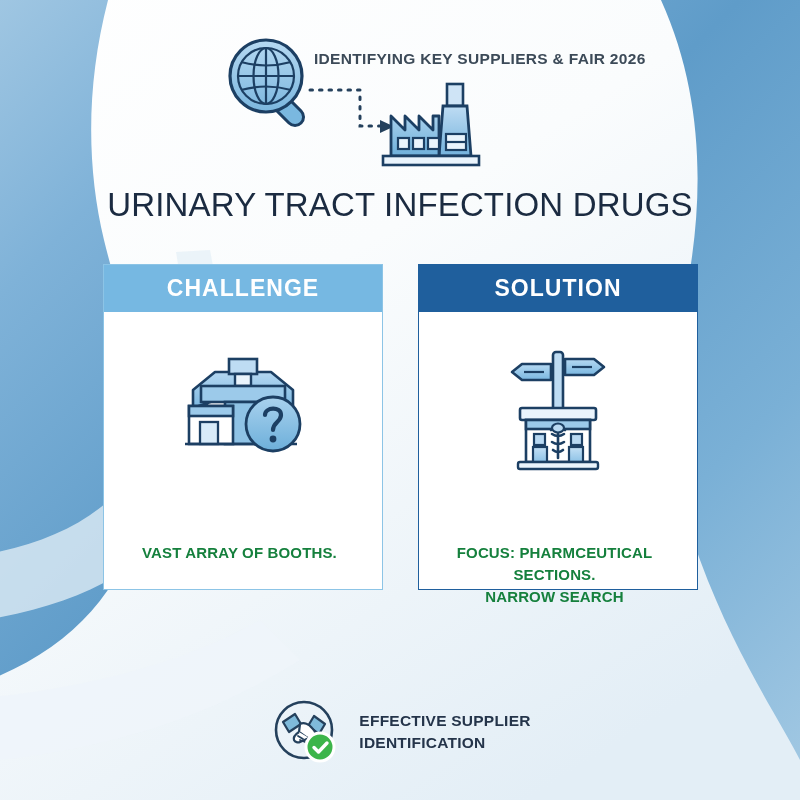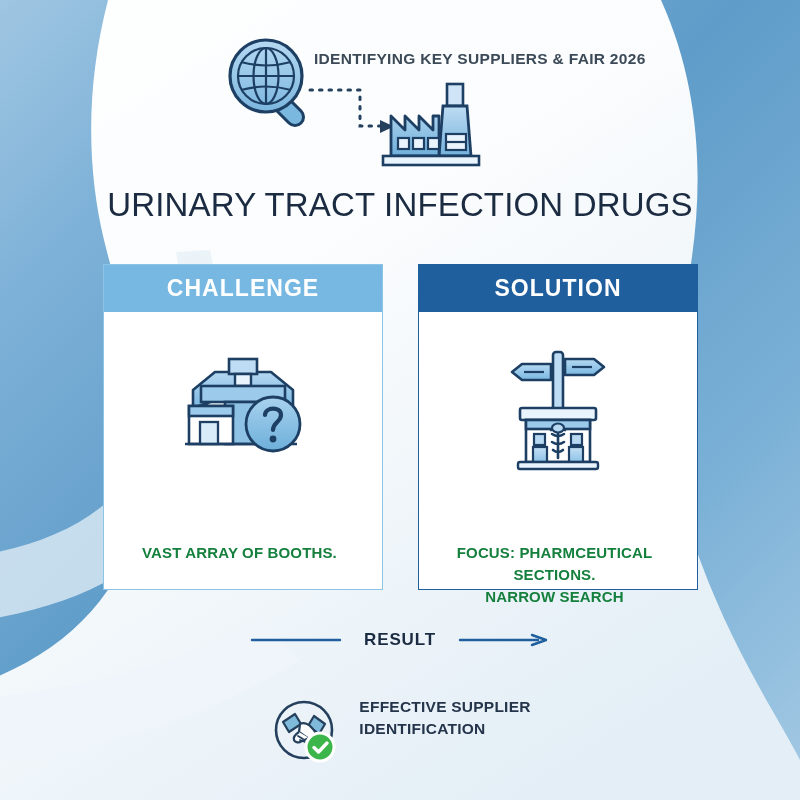--- a/index.html
+++ b/index.html
@@ -136,20 +136,21 @@
     color: #1b2b41;
   }
 
   
   .outcome {
     position: absolute;
     left: 0;
     top: 696px;
     width: 800px;
     display: flex;
+    align-items: center;
     justify-content: center;
     gap: 16px;
   }
   .outcome-text {
     font-size: 15.5px;
     font-weight: 700;
     line-height: 1.42;
     letter-spacing: 0.015em;
     color: #24344a;
   }
@@ -334,30 +335,20 @@
           <rect x="24" y="116" width="80" height="7" rx="2" fill="#eaf4fc" stroke="#1c3f63" stroke-width="2.4"></rect>
         </svg>
       </div>
       <div class="card-text">
         <div>FOCUS: PHARMCEUTICAL SECTIONS.</div>
         <div>NARROW SEARCH</div>
       </div>
     </div>
   </div>
 
-  <div class="result-row">
-    <svg width="92" height="12" viewBox="0 0 92 12" aria-hidden="true">
-      <line x1="2" y1="6" x2="90" y2="6" stroke="#1f5f9d" stroke-width="2.4" stroke-linecap="round"></line>
-    </svg>
-    <div class="result-label">RESULT</div>
-    <svg width="92" height="16" viewBox="0 0 92 16" aria-hidden="true">
-      <line x1="2" y1="8" x2="80" y2="8" stroke="#1f5f9d" stroke-width="2.4" stroke-linecap="round"></line>
-      <path d="M 74 3 L 88 8 L 74 13" fill="none" stroke="#1f5f9d" stroke-width="2.4" stroke-linecap="round" stroke-linejoin="round"></path>
-    </svg>
-  </div>
 
   <div class="outcome">
     <svg width="74" height="72" viewBox="0 0 74 72" aria-hidden="true">
 
       <circle cx="35" cy="34" r="28" fill="none" stroke="#24405c" stroke-width="2.6"></circle>
 
       <path d="M 14 26 L 26 18 L 32 28 L 20 36 Z" fill="#7fbada" stroke="#24405c" stroke-width="2.2" stroke-linejoin="round"></path>
 
       <path d="M 56 28 L 45 20 L 39 30 L 50 38 Z" fill="#7fbada" stroke="#24405c" stroke-width="2.2" stroke-linejoin="round"></path>
 

